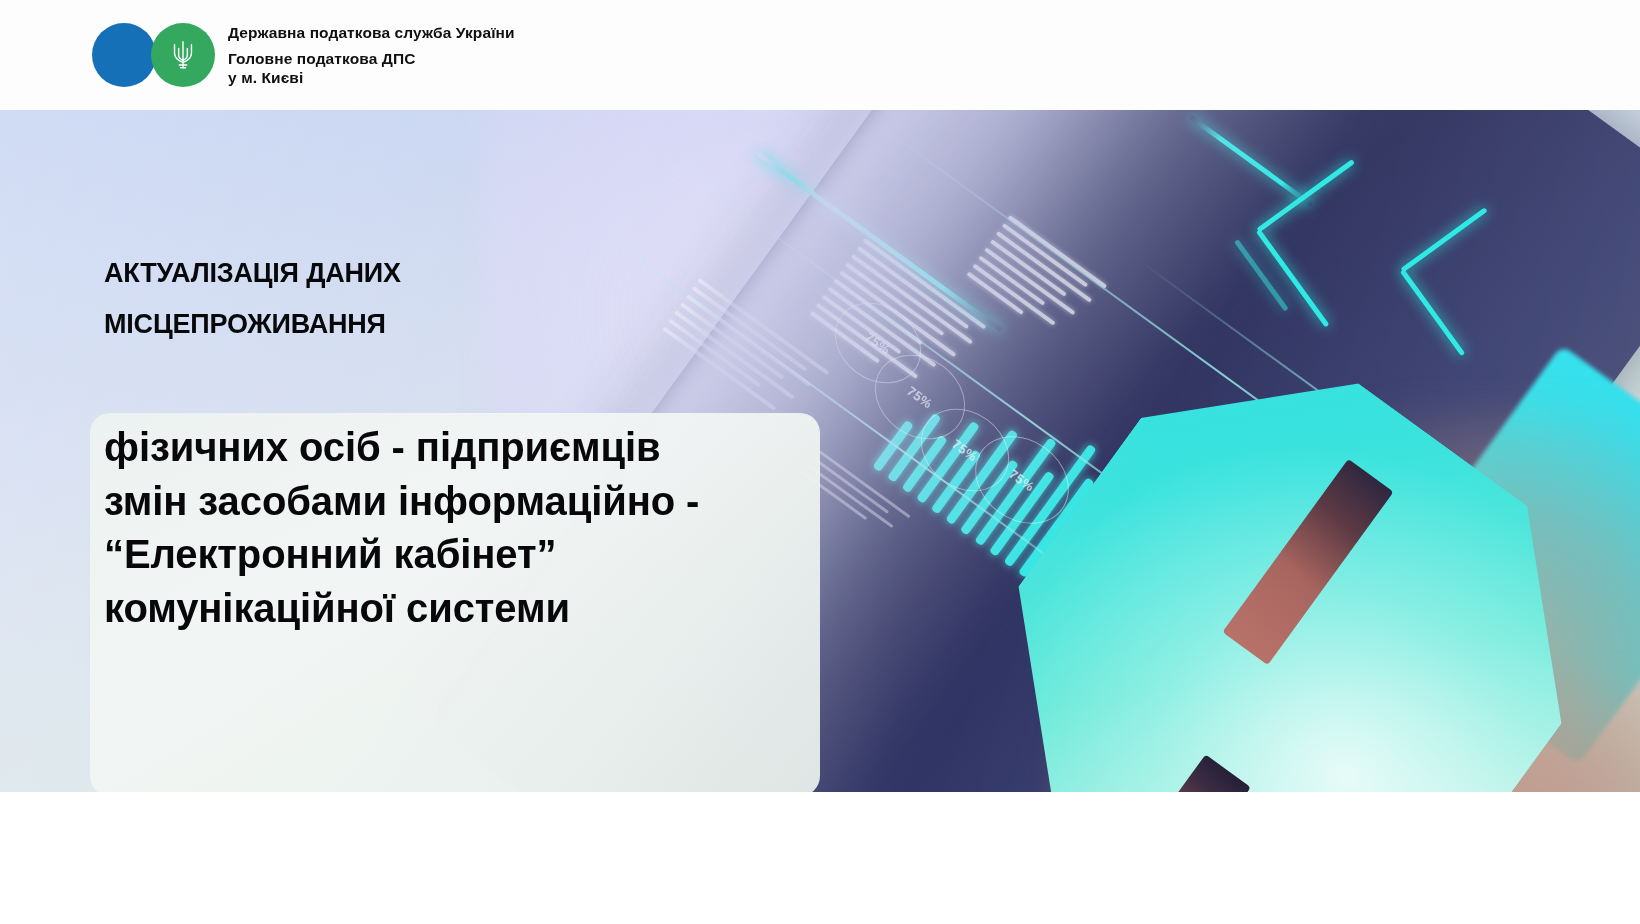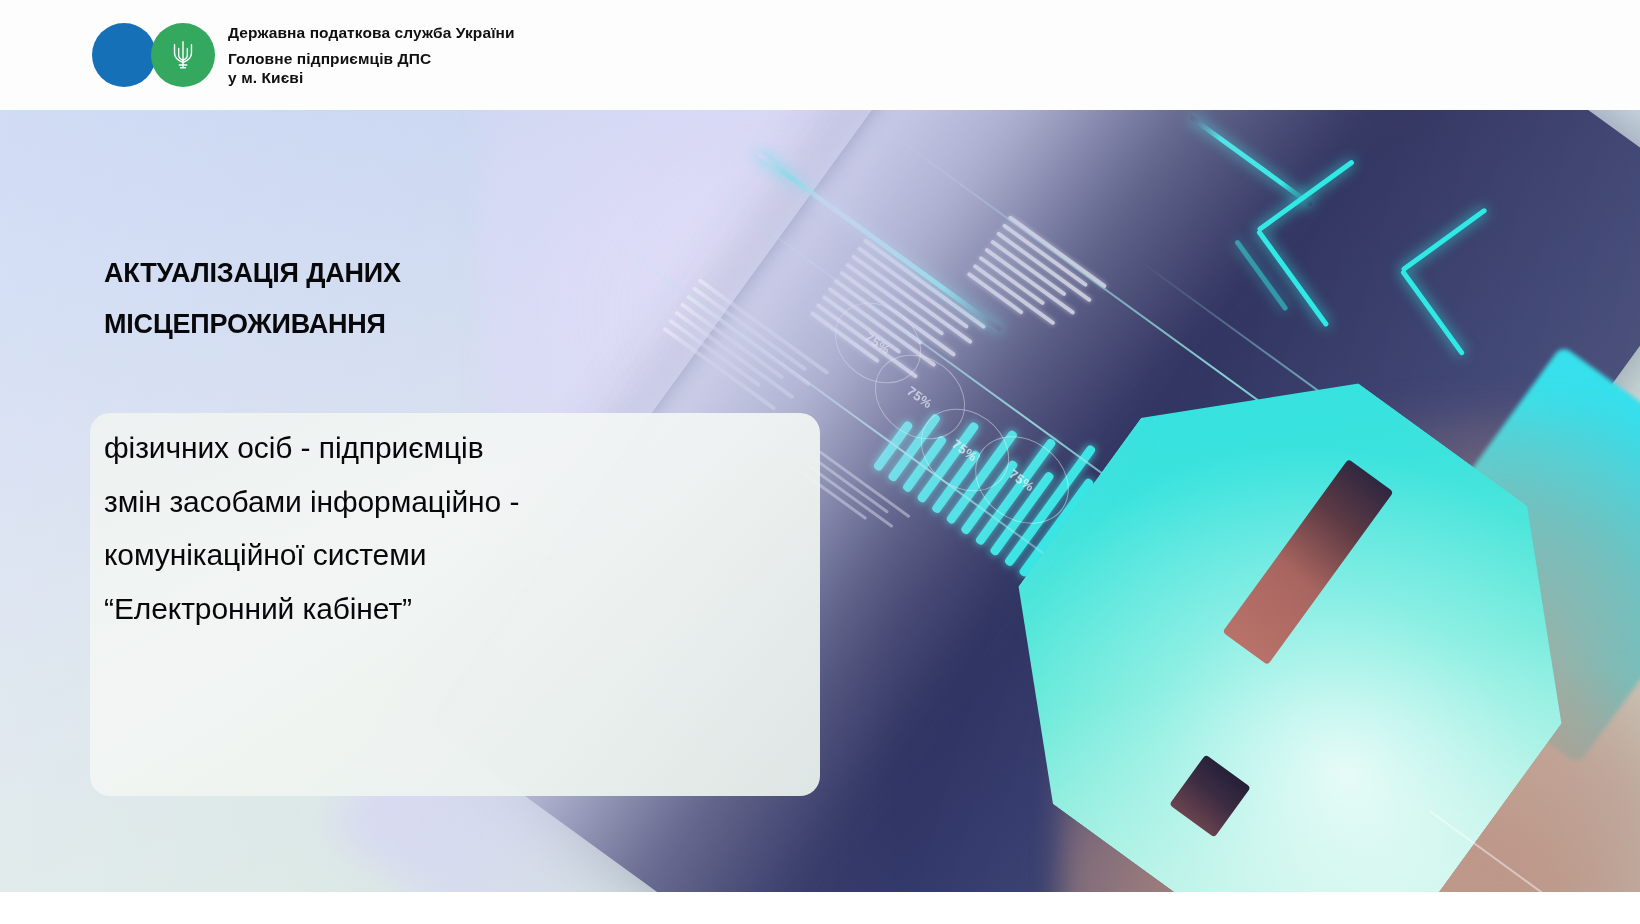--- a/index.html
+++ b/index.html
@@ -7,21 +7,21 @@
 
   html, body {
     width:1640px; height:924px;
     overflow:hidden;
     background:#ffffff;
     font-family:"Liberation Sans", sans-serif;
   }
 
   #page {
     position:relative;
-    width:1640px; height:892px;
+    width:1640px; height:792px;
     overflow:hidden;
   }
 
   
   .header {
     position:absolute; left:0; top:0;
     width:1640px; height:110px;
     background:#fdfdfd;
     display:flex; align-items:center;
     padding-left:92px;
@@ -321,22 +321,22 @@
         rgba(234,242,237,.93) 100%);
     z-index:30;
   }
 
   .body-text {
     position:absolute;
     left:104px; top:421px;
     width:900px;
     z-index:45;
     color:#08080a;
-    font-size:30px;
-    font-weight:normal;
+    font-size:40px;
+    font-weight:bold;
     line-height:53.5px;
     letter-spacing:-0.1px;
   }
   .body-text .bline { display:block; white-space:nowrap; }
 </style>
 </head>
 <body>
 
 <div id="page">
 
@@ -352,21 +352,21 @@
             <path d="M10.4 10 L10.4 17 C10.4 20 12.4 21.6 15 22.6"></path>
             <path d="M19.6 10 L19.6 17 C19.6 20 17.6 21.6 15 22.6"></path>
             <path d="M11 27.6 L19 27.6"></path>
             <path d="M12.4 30.6 L17.6 30.6"></path>
           </g>
         </svg>
       </div>
     </div>
     <div class="org-text">
       <div class="org-line1">Державна податкова служба України</div>
-      <div class="org-line2">Головне підприємців ДПС</div>
+      <div class="org-line2">Головне податкова ДПС</div>
       <div class="org-line3">у м. Києві</div>
     </div>
   </div>
 
   <div class="hero">
 
     <div class="bg-base"></div>
     <div class="bg-lavender"></div>
     <div class="bg-peach"></div>
 
@@ -467,17 +467,17 @@
   <div class="title">
     <span class="tline">АКТУАЛІЗАЦІЯ ДАНИХ</span>
     <span class="tline">МІСЦЕПРОЖИВАННЯ</span>
   </div>
 
   <div class="card"></div>
 
   <div class="body-text">
     <span class="bline">фізичних осіб - підприємців</span>
     <span class="bline">змін засобами інформаційно -</span>
+    <span class="bline">“Електронний кабінет”</span>
     <span class="bline">комунікаційної системи</span>
-    <span class="bline">“Електронний кабінет”</span>
   </div>
 
 </div>
 
 </body></html>

